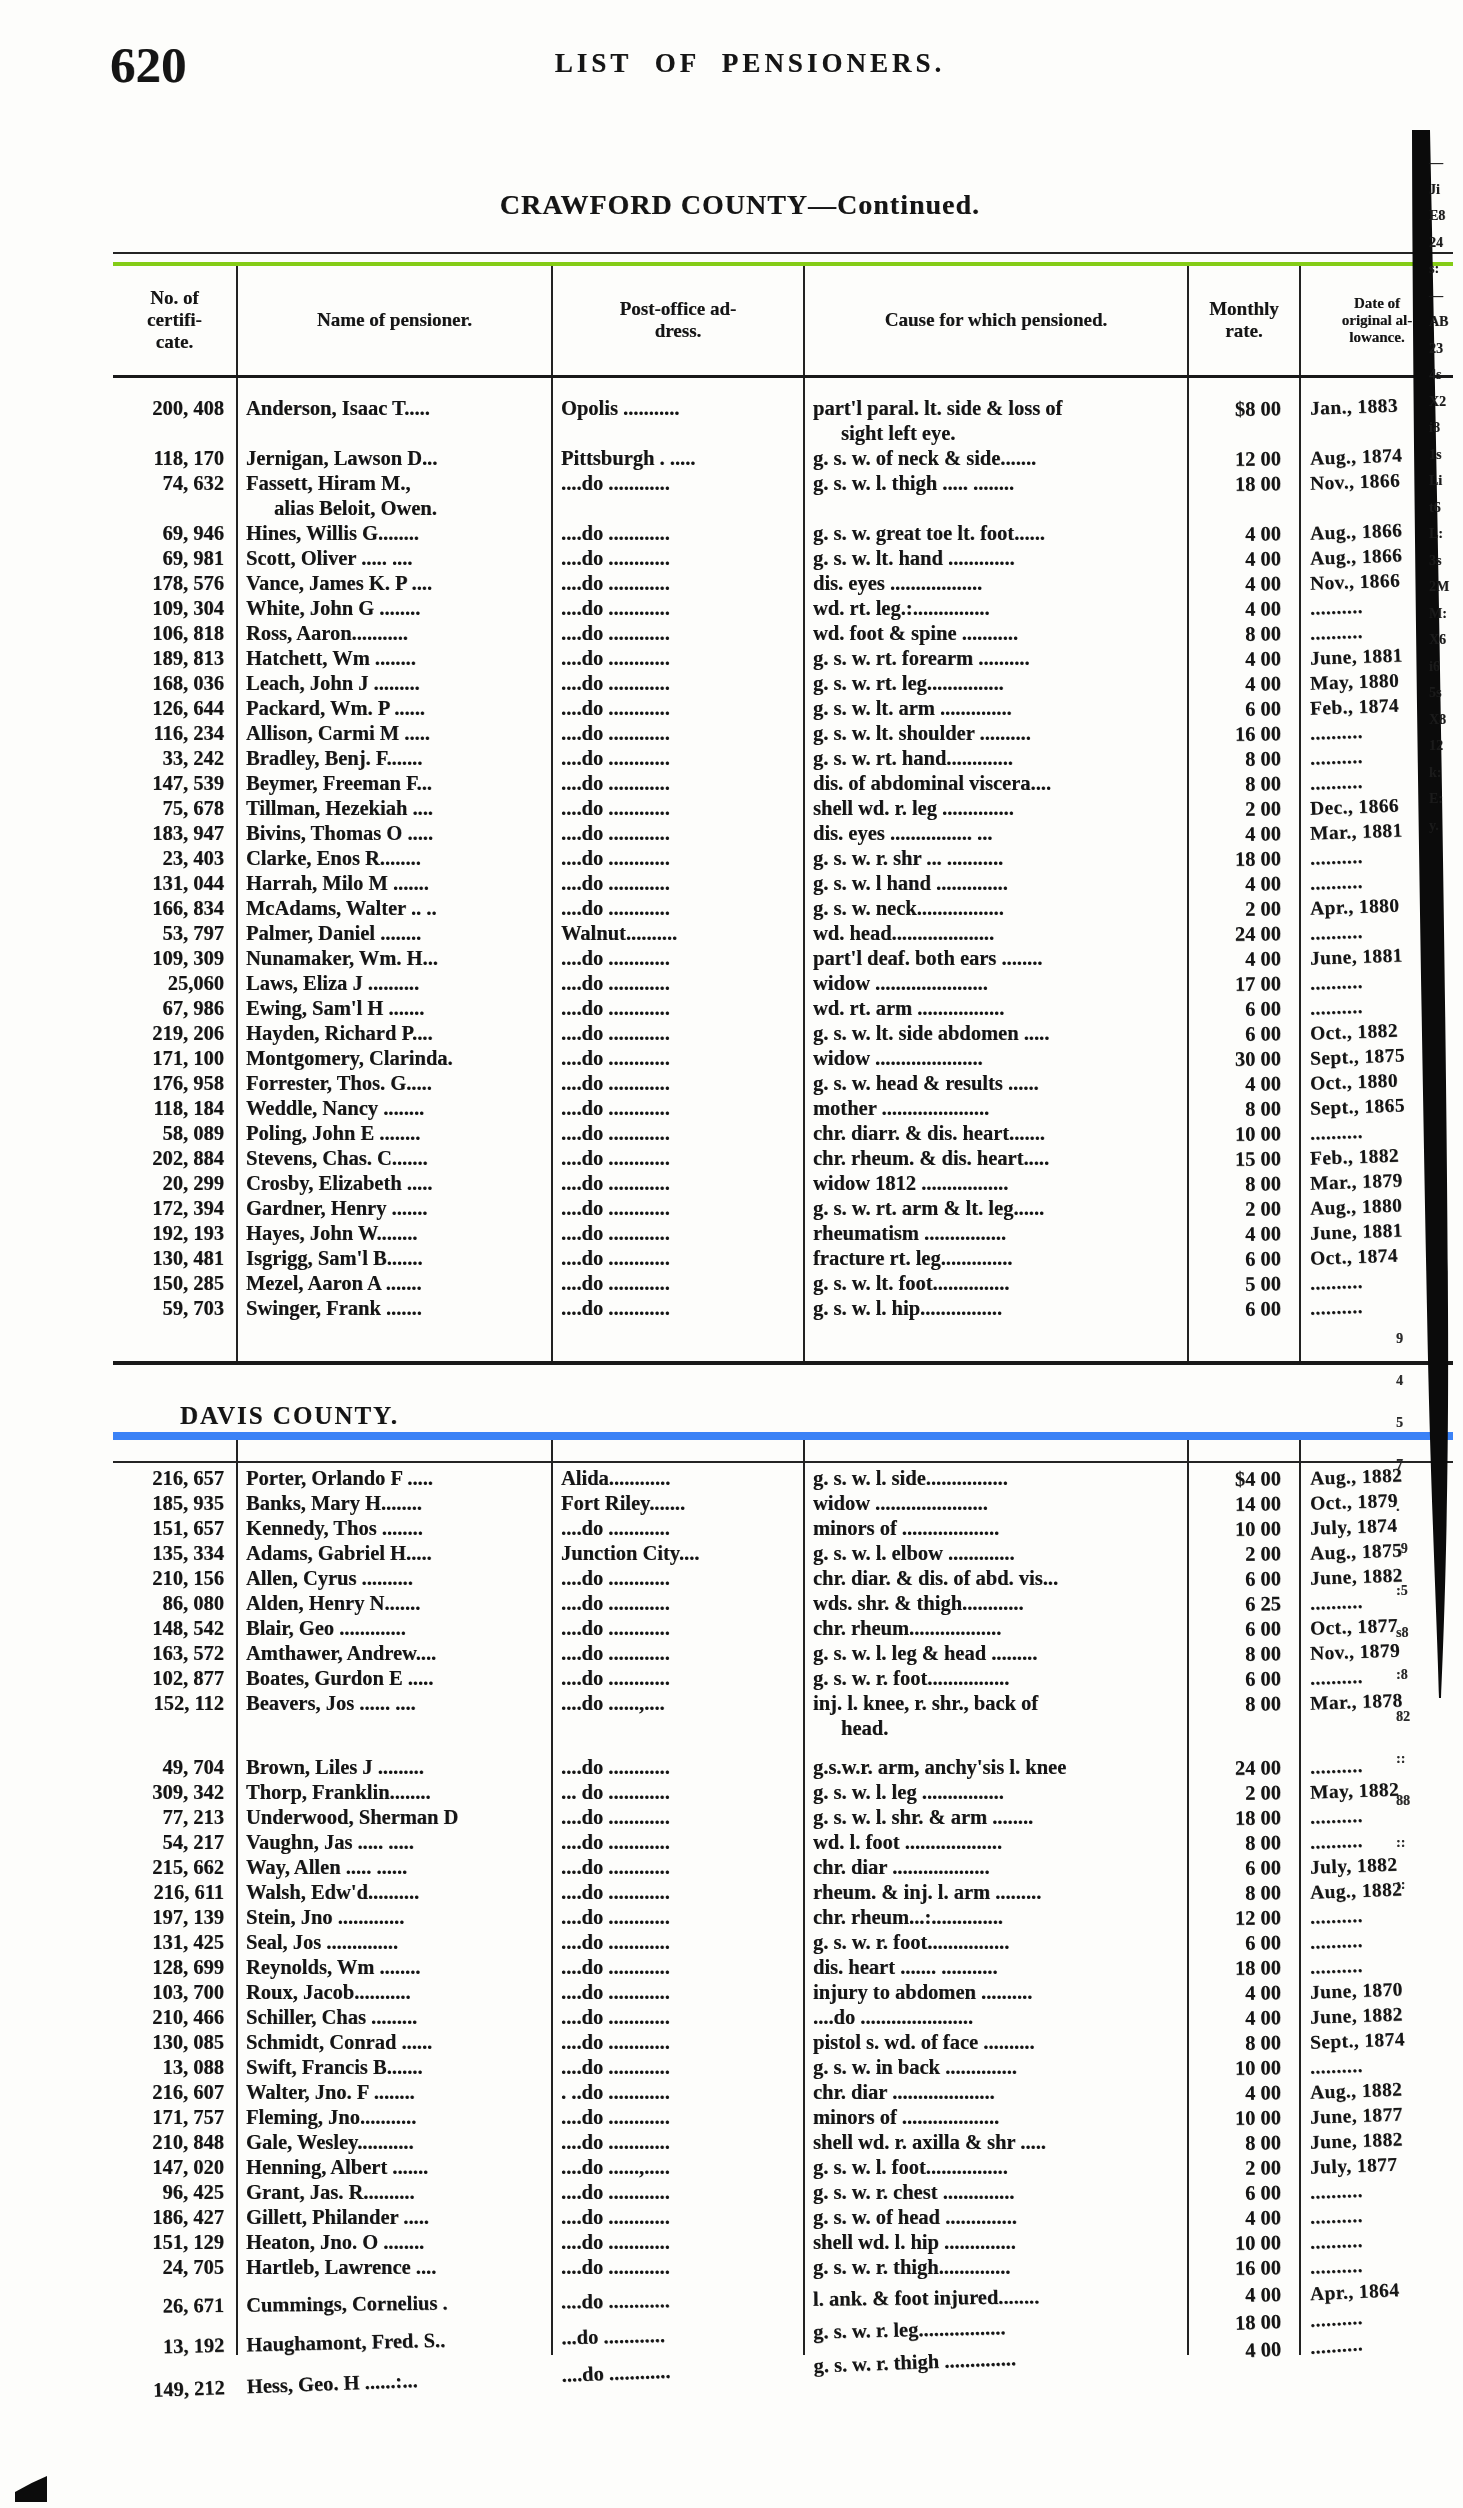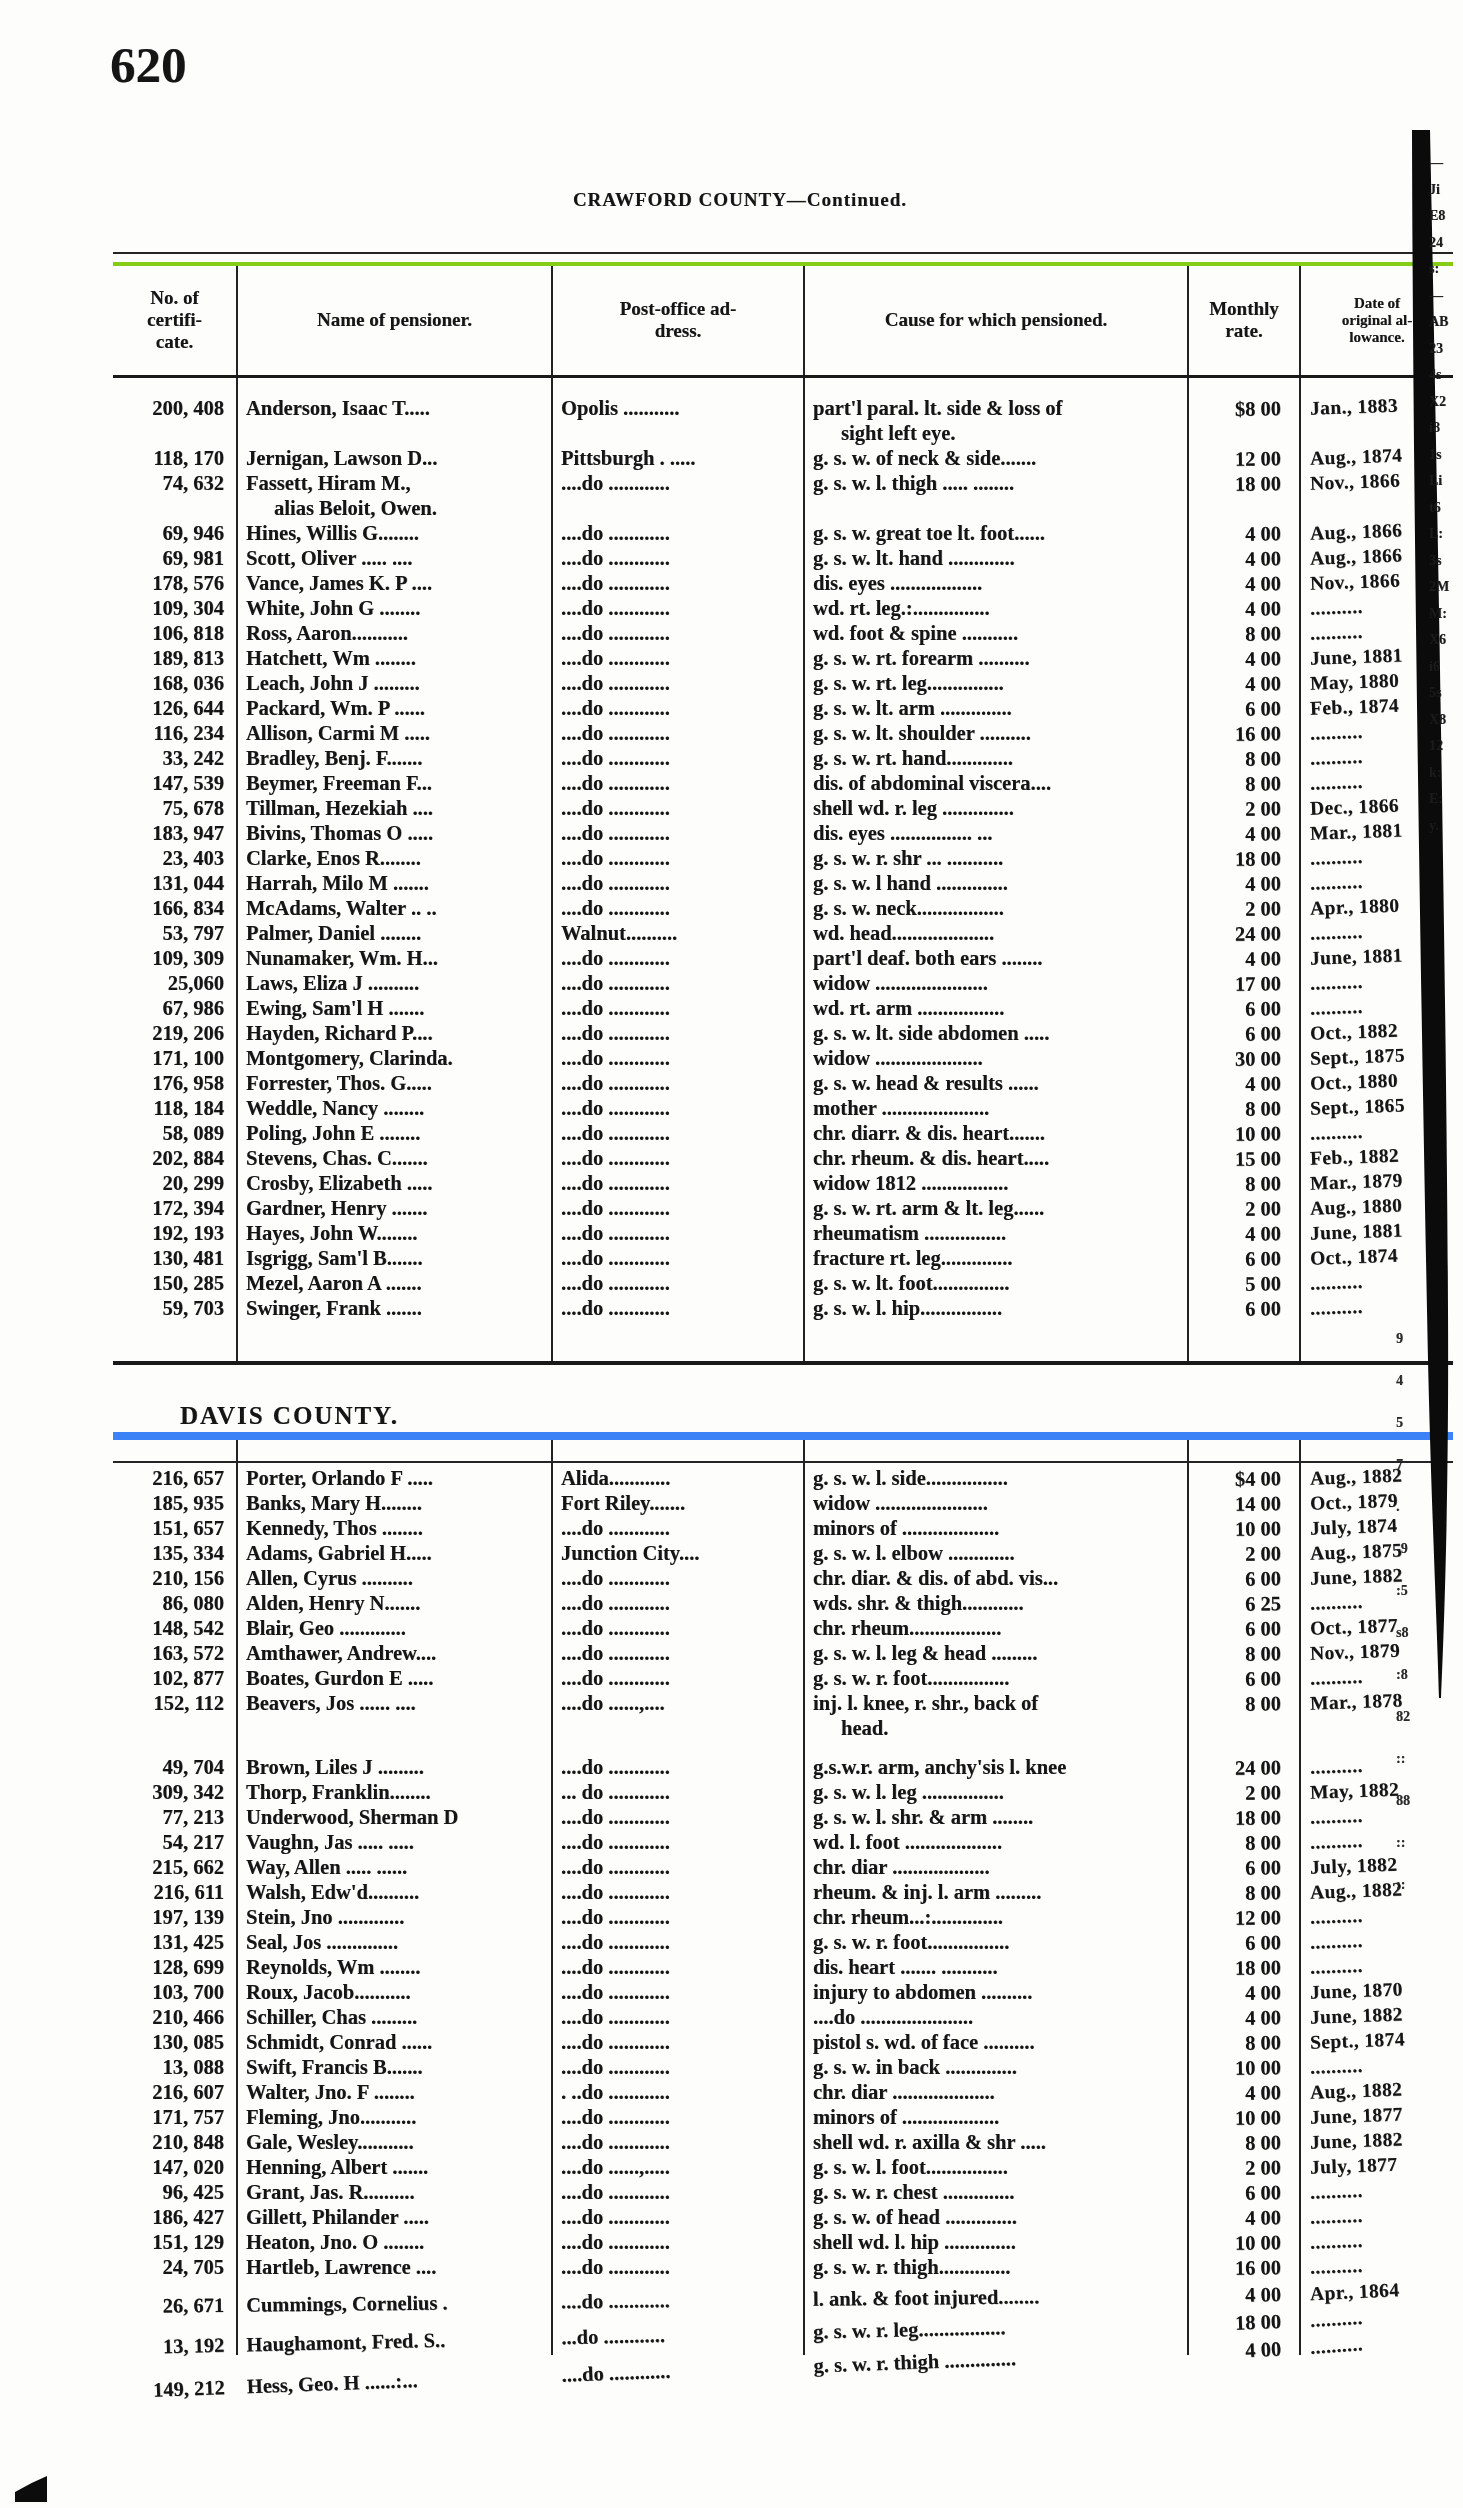--- a/index.html
+++ b/index.html
@@ -12,21 +12,21 @@
   }
   .ink { text-shadow:0.4px 0.4px 0 rgba(25,25,25,.45); }
 
   
   .page-number { position:absolute; left:110px; top:36px; font-size:51px; font-weight:700; }
   .running-title { position:absolute; left:280px; width:940px; top:48px; text-align:center;
                    font-size:27px; font-weight:700; letter-spacing:4px; word-spacing:12px; }
   .state-heading { position:absolute; left:180px; width:1120px; top:118px; text-align:center;
                    font-size:33px; font-weight:700; letter-spacing:2px; }
   .county-heading { position:absolute; left:180px; width:1120px; top:189px; text-align:center;
-                    font-size:19px; font-weight:700; letter-spacing:1px; }
+                    font-size:28px; font-weight:700; letter-spacing:1px; }
   .davis-heading { position:absolute; left:180px; width:1100px; top:1402px; text-align:left;
                    font-size:25px; font-weight:700; letter-spacing:2px; }
 
   
   .thin-rule { position:absolute; left:113px; width:1340px; height:2px; background:#242424; }
   #rule-a { top:252px; }
   #rule-b { top:1461px; }
 
   table.tbl { position:absolute; left:113px; width:1340px; border-collapse:collapse; table-layout:fixed; }
   table.crawford { top:262px; border-top:4px solid #84cc16; border-bottom:4px solid #191919; }
@@ -62,20 +62,21 @@
                     font-weight:700; color:#2a2a2a; filter:blur(0.5px); }
   .corner-mark { position:absolute; left:15px; top:2460px; width:32px; height:42px; background:#0c0c0c;
                  clip-path:polygon(0 100%, 100% 100%, 100% 38%, 52% 55%, 0 76%); }
 </style>
 </head>
 <body>
 
 <div class="page ink">
 
   <div class="page-number">620</div>
+  <div class="running-title">LIST OF PENSIONERS.</div>
   <div class="county-heading">CRAWFORD COUNTY—Continued.</div>
 
   <div class="thin-rule" id="rule-a"></div>
 
   <table class="tbl crawford">
     <colgroup>
       <col style="width:124px">
         <col style="width:315px">
         <col style="width:252px">
       <col style="width:384px">

